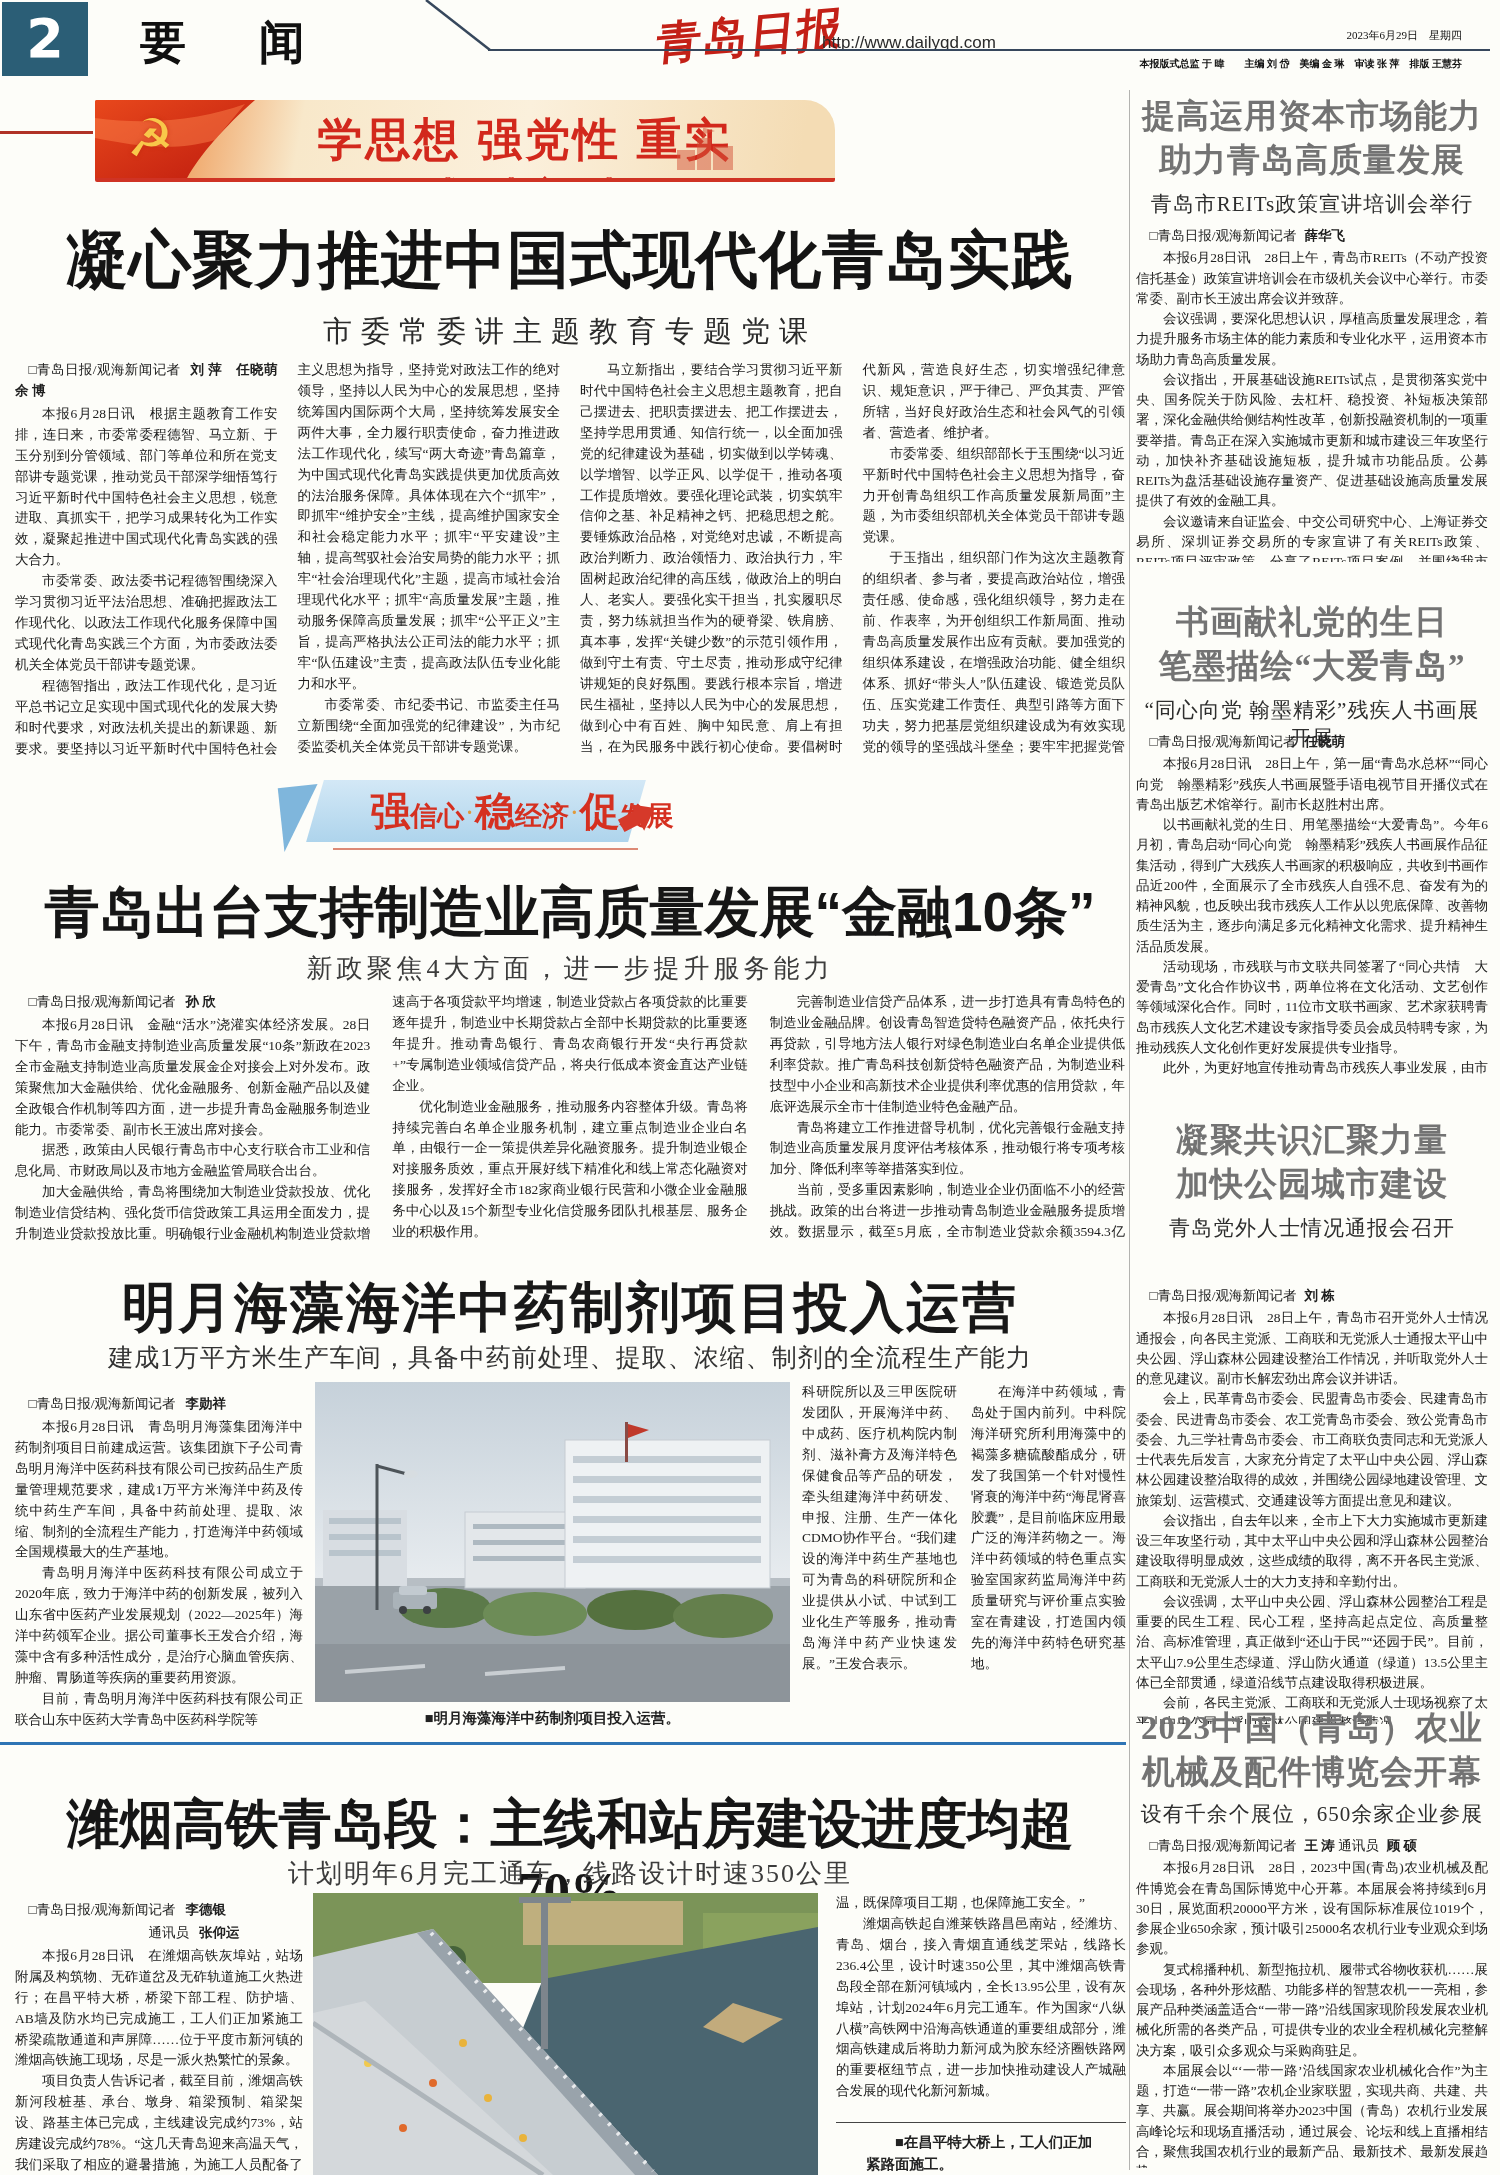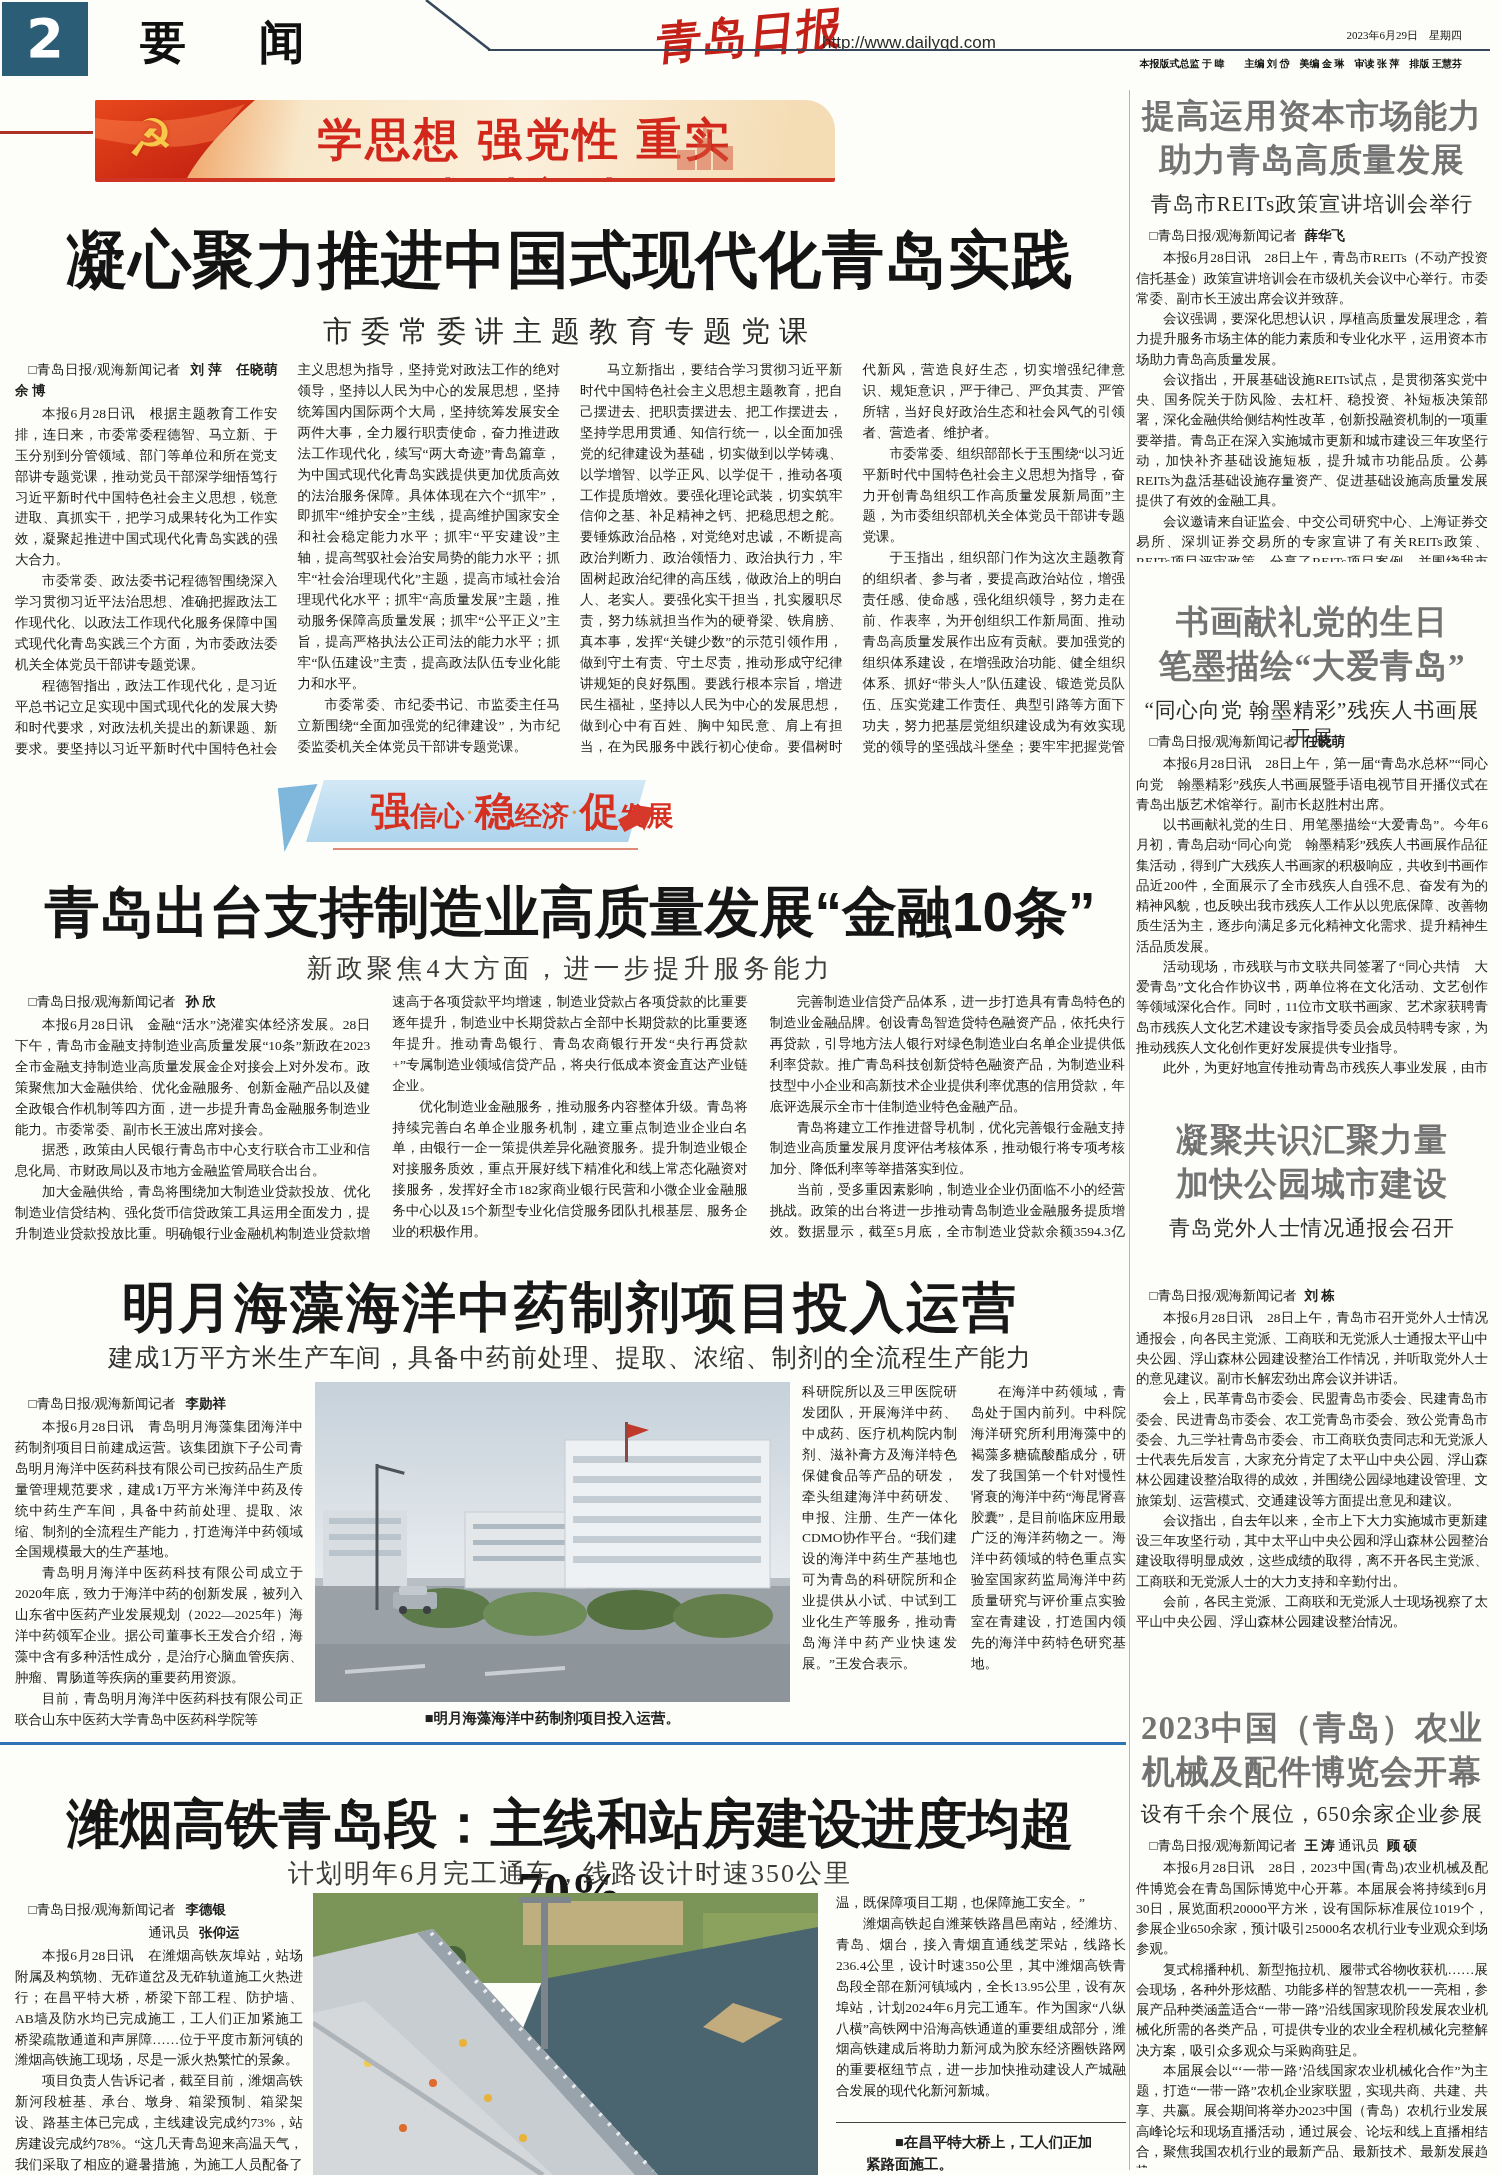--- a/index.html
+++ b/index.html
@@ -310,20 +310,21 @@
   </div>
 
   <div class="sb sb-h" style="top:1118px;">凝聚共识汇聚力量
 加快公园城市建设</div>
   <div class="sb sb-sub" style="top:1214px;">青岛党外人士情况通报会召开</div>
   <div class="sb-body" style="top:1250px; height:438px;margin-top:36px;">
     <p class="byline"><span>□青岛日报/观海新闻记者</span><b>刘 栋</b></p>
     <p>本报6月28日讯　28日上午，青岛市召开党外人士情况通报会，向各民主党派、工商联和无党派人士通报太平山中央公园、浮山森林公园建设整治工作情况，并听取党外人士的意见建议。副市长解宏劲出席会议并讲话。</p>
     <p>会上，民革青岛市委会、民盟青岛市委会、民建青岛市委会、民进青岛市委会、农工党青岛市委会、致公党青岛市委会、九三学社青岛市委会、市工商联负责同志和无党派人士代表先后发言，大家充分肯定了太平山中央公园、浮山森林公园建设整治取得的成效，并围绕公园绿地建设管理、文旅策划、运营模式、交通建设等方面提出意见和建议。</p>
     <p>会议指出，自去年以来，全市上下大力实施城市更新建设三年攻坚行动，其中太平山中央公园和浮山森林公园整治建设取得明显成效，这些成绩的取得，离不开各民主党派、工商联和无党派人士的大力支持和辛勤付出。</p>
+    <p>会议强调，太平山中央公园、浮山森林公园整治工程是重要的民生工程、民心工程，坚持高起点定位、高质量整治、高标准管理，真正做到“还山于民”“还园于民”。目前，太平山7.9公里生态绿道、浮山防火通道（绿道）13.5公里主体已全部贯通，绿道沿线节点建设取得积极进展。</p>
     <p>会前，各民主党派、工商联和无党派人士现场视察了太平山中央公园、浮山森林公园建设整治情况。</p>
   </div>
 
   <div class="sb sb-h" style="top:1706px;">2023中国（青岛）农业
 机械及配件博览会开幕</div>
   <div class="sb sb-sub" style="top:1800px;">设有千余个展位，650余家企业参展</div>
   <div class="sb-body" style="top:1836px; height:332px;">
     <p class="byline"><span>□青岛日报/观海新闻记者</span><b>王 涛</b> <span>通讯员</span><b>顾 硕</b></p>
     <p>本报6月28日讯　28日，2023中国(青岛)农业机械及配件博览会在青岛国际博览中心开幕。本届展会将持续到6月30日，展览面积20000平方米，设有国际标准展位1019个，参展企业650余家，预计吸引25000名农机行业专业观众到场参观。</p>
     <p>复式棉播种机、新型拖拉机、履带式谷物收获机……展会现场，各种外形炫酷、功能多样的智慧农机一一亮相，参展产品种类涵盖适合“一带一路”沿线国家现阶段发展农业机械化所需的各类产品，可提供专业的农业全程机械化完整解决方案，吸引众多观众与采购商驻足。</p>

